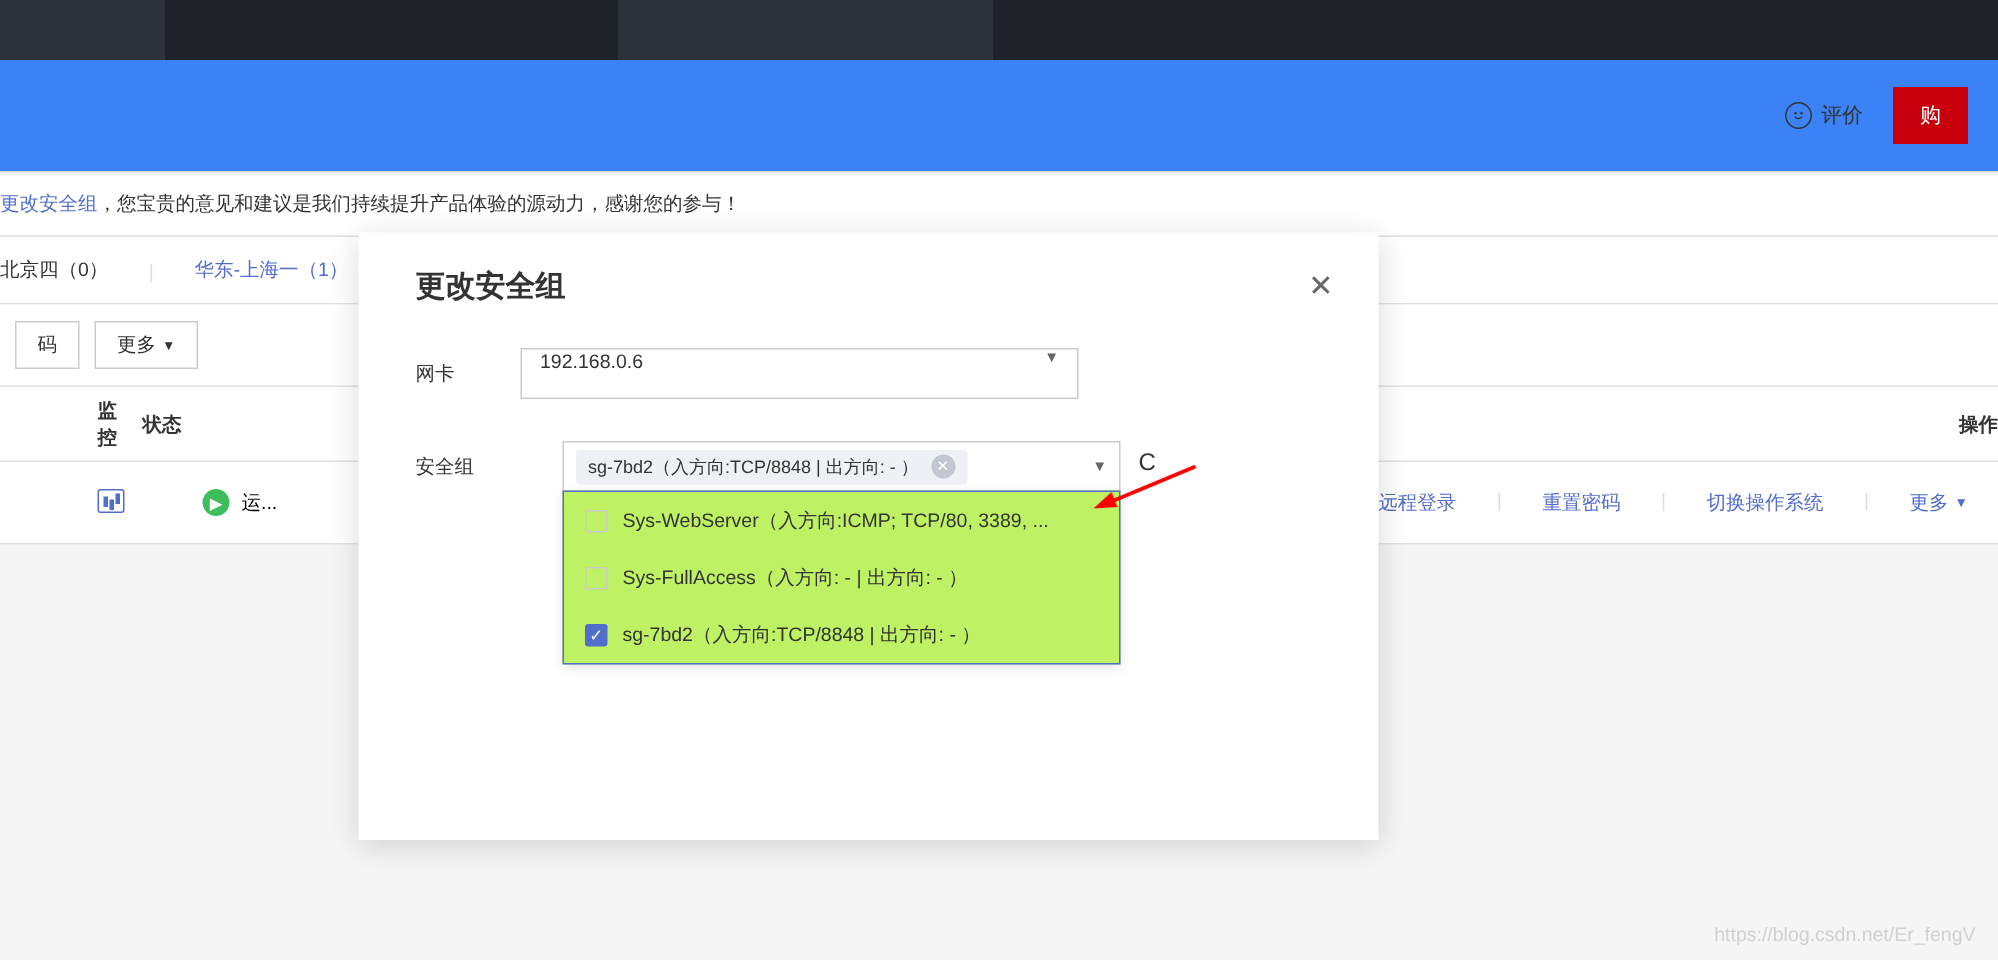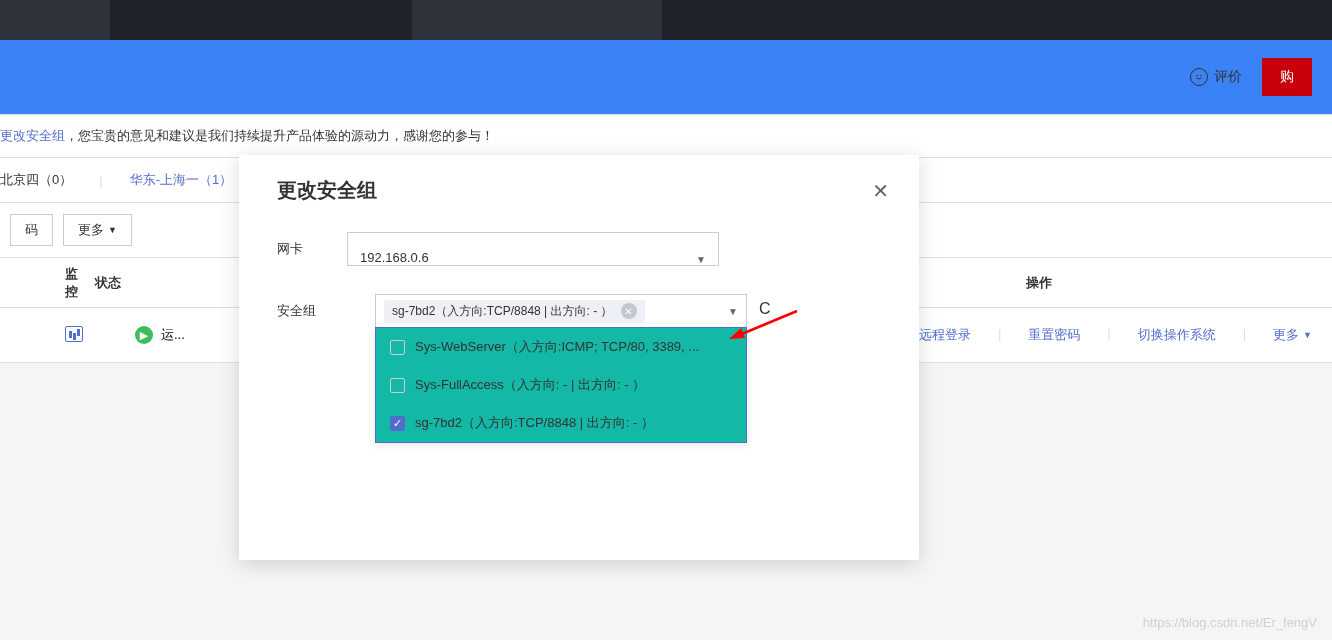--- a/index.html
+++ b/index.html
@@ -222,21 +222,21 @@
       font-size: 13px;
       color: #333;
       padding-top: 8px;
     }
     .select-field {
       flex: 1;
       max-width: 372px;
       height: 34px;
       border: 1px solid #ccc;
       display: flex;
-      align-items: flex-end;
+      align-items: flex-start;
       padding: 0 12px;
       font-size: 13px;
       color: #333;
       justify-content: space-between;
       cursor: pointer;
     }
     .dropdown-arrow {
       color: #666;
       font-size: 10px;
     }
@@ -282,21 +282,21 @@
       font-size: 16px;
       color: #333;
       cursor: pointer;
       padding-top: 6px;
     }
     .dropdown-list {
       position: absolute;
       top: 33px;
       left: 0;
       width: 372px;
-      background: #14b8a6;
+      background: #bef264;
       border: 1px solid #526ecc;
       box-shadow: 0 2px 8px rgba(0,0,0,0.1);
       z-index: 10;
     }
     .dropdown-item {
       padding: 10px 14px;
       display: flex;
       align-items: center;
       gap: 10px;
       font-size: 13px;
@@ -338,21 +338,21 @@
       color: rgba(200,200,200,0.8);
       font-size: 13px;
       z-index: 50;
     }
     .caret-down {
       font-size: 9px;
       color: #526ecc;
     }
     .th-monitor { padding-left: 65px; width: 70px; font-family: Liberation Mono, monospace; }
     .th-status { padding-left: 25px; width: 120px; }
-    .th-actions { margin-left: auto; padding-right: 280px; }
+    .th-actions { margin-left: auto; }
   </style>
 </head>
 <body>
 
 <div class="top-bar">
   <div class="top-tab"></div>
   <div class="top-tab top-tab-wide"></div>
 </div>
 
 <div class="header-section">

